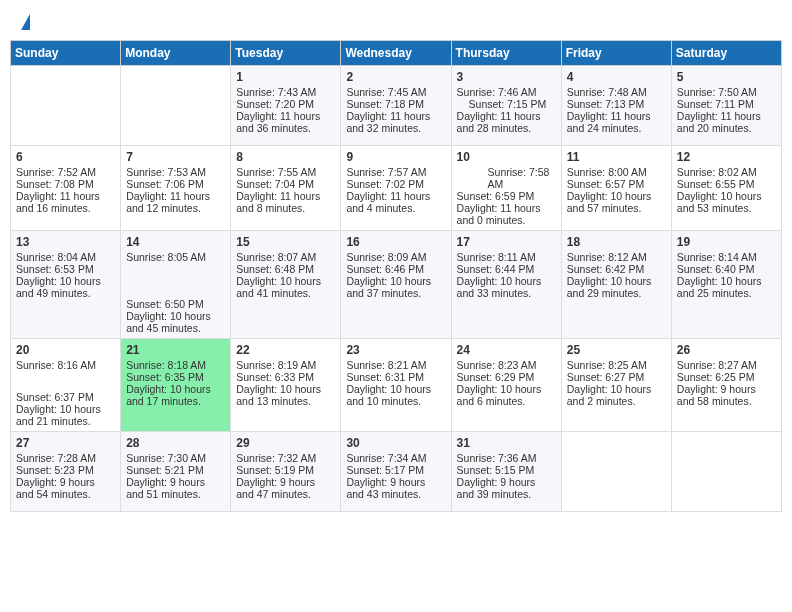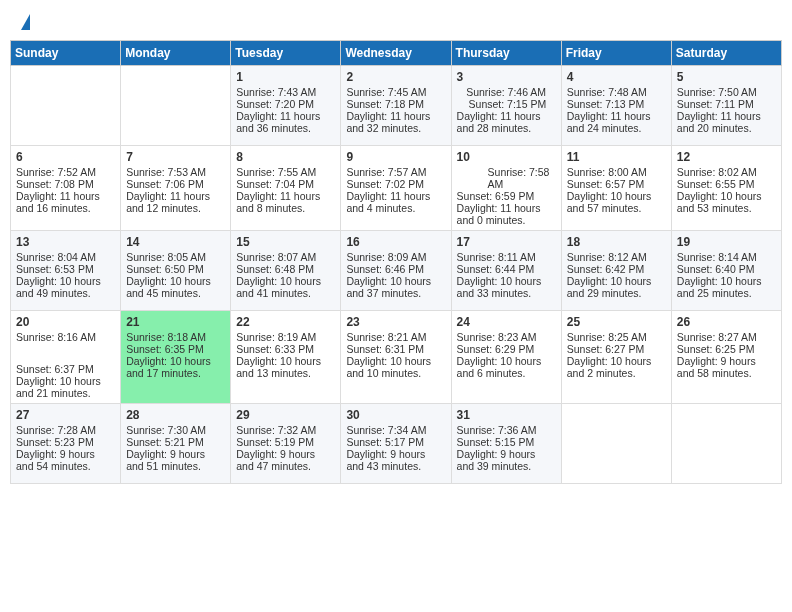--- a/index.html
+++ b/index.html
@@ -112,21 +112,21 @@
           <span style="display: block;">Daylight: 11 hours and 36 minutes.</span>
         </td>
         <td style="background-color: rgb(245, 247, 250);">
           <span class="day-num">2</span>
           <span style="display: block;">Sunrise: 7:45 AM</span>
           <span style="display: block;">Sunset: 7:18 PM</span>
           <span style="display: block;">Daylight: 11 hours and 32 minutes.</span>
         </td>
         <td style="background-color: rgb(245, 247, 250);">
           <span class="day-num">3</span>
-          <span style="display: block; text-align: center;">Sunrise: 7:46 AM</span>
+          <span style="display: block;">Sunrise: 7:46 AM</span>
           <span style="display: block; padding-left: 12px;">Sunset: 7:15 PM</span>
           <span style="display: block;">Daylight: 11 hours and 28 minutes.</span>
         </td>
         <td style="background-color: rgb(245, 247, 250);">
           <span class="day-num">4</span>
           <span style="display: block;">Sunrise: 7:48 AM</span>
           <span style="display: block;">Sunset: 7:13 PM</span>
           <span style="display: block;">Daylight: 11 hours and 24 minutes.</span>
         </td>
         <td style="background-color: rgb(245, 247, 250);">
@@ -183,21 +183,21 @@
       <tr>
         <td style="background-color: rgb(245, 247, 250);">
           <span class="day-num">13</span>
           <span style="display: block;">Sunrise: 8:04 AM</span>
           <span style="display: block;">Sunset: 6:53 PM</span>
           <span style="display: block;">Daylight: 10 hours and 49 minutes.</span>
         </td>
         <td style="background-color: rgb(245, 247, 250);">
           <span class="day-num">14</span>
           <span style="display: block;">Sunrise: 8:05 AM</span>
-          <span style="display: block;">Sunset: 6:50 PM</span>
+          <span style="display: block; margin-top: 35px;">Sunset: 6:50 PM</span>
           <span style="display: block;">Daylight: 10 hours and 45 minutes.</span>
         </td>
         <td style="background-color: rgb(245, 247, 250);">
           <span class="day-num">15</span>
           <span style="display: block;">Sunrise: 8:07 AM</span>
           <span style="display: block;">Sunset: 6:48 PM</span>
           <span style="display: block;">Daylight: 10 hours and 41 minutes.</span>
         </td>
         <td style="background-color: rgb(245, 247, 250);">
           <span class="day-num">16</span>

